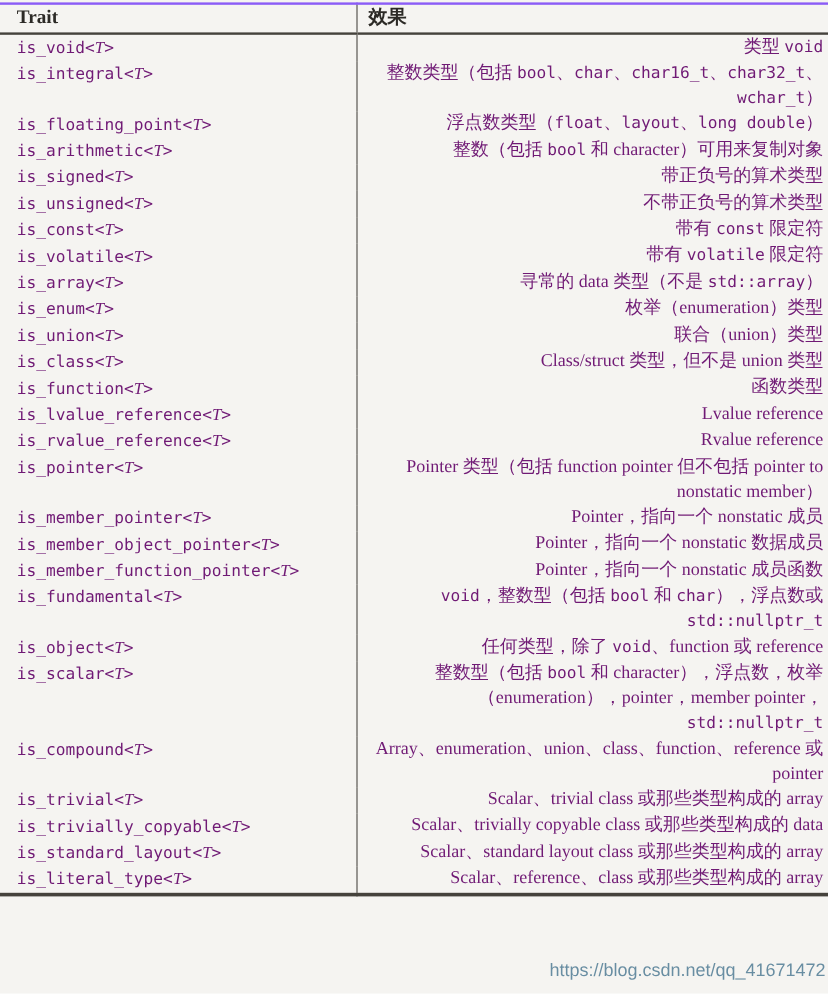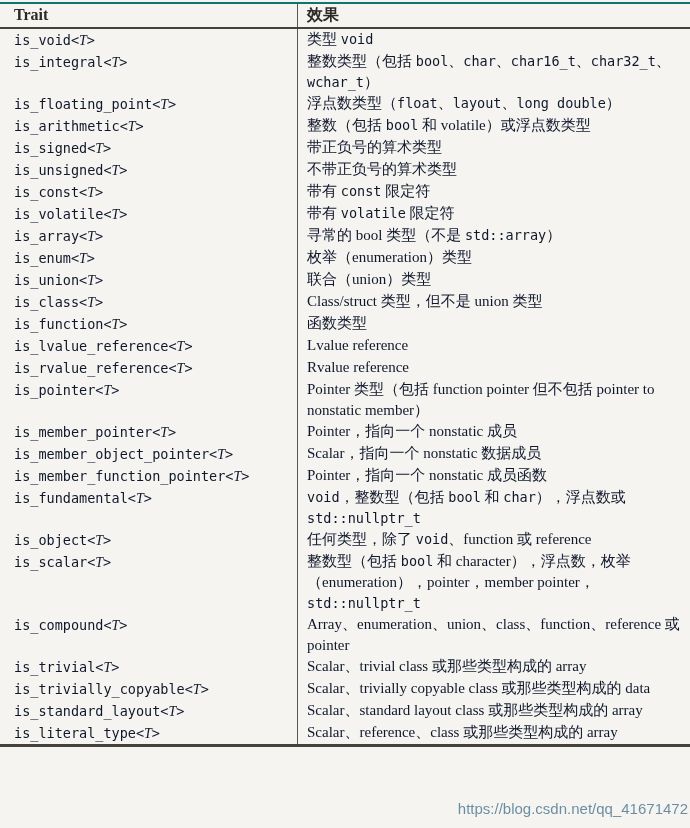--- a/index.html
+++ b/index.html
@@ -9,52 +9,53 @@
     height: 828px;
     background: #f5f4f1;
     overflow: hidden;
     color: #33312c;
     font-family: "Liberation Serif", serif;
   }
   table.traits {
     width: 690px;
     border-collapse: collapse;
     margin-top: 2px;
-    border-top: 2px solid #0f766e;
+    border-top: 2px solid #8b5cf6;
     border-bottom: 3px solid #45423c;
     table-layout: fixed;
   }
   th {
     text-align: left;
     font-weight: bold;
     font-size: 16px;
     line-height: 20px;
     padding: 1px 0 2px 14px;
     border-bottom: 2px solid #45423c;
     color: #2c2a26;
     font-family: "Liberation Serif", serif;
   }
   th.trait-col { width: 283px; border-right: 1px solid #5a5751; }
   th.effect-col { padding-left: 9px; }
   td {
     vertical-align: top;
     line-height: 21px;
     padding: 0;
-    color: #0f172a;
+    color: #701a75;
   }
   td.trait-cell {
     width: 283px;
     padding-left: 14px;
     border-right: 1px solid #5a5751;
     white-space: nowrap;
   }
   td.effect-cell {
     padding-left: 9px;
     padding-right: 4px;
     font-size: 15px;
+    text-align: right;
   }
   .code {
     font-family: "DejaVu Sans Mono", monospace;
     font-size: 13.5px;
   }
   .tparam {
     font-family: "Liberation Serif", serif;
     font-style: italic;
     font-size: 14px;
   }
@@ -93,21 +94,21 @@
     <td class="effect-cell"><span class="txt">整数类型（包括 </span><span class="code">bool</span><span class="txt">、</span><span class="code">char</span><span class="txt">、</span><span class="code">char16_t</span><span class="txt">、</span><span class="code">char32_t</span><span class="txt">、</span><span class="code">wchar_t</span><span class="txt">）</span></td>
   </tr>
 
   <tr>
     <td class="trait-cell"><span class="code">is_floating_point</span><span class="code">&lt;</span><i class="tparam">T</i><span class="code">&gt;</span></td>
     <td class="effect-cell"><span class="txt">浮点数类型（</span><span class="code">float</span><span class="txt">、</span><span class="code">layout</span><span class="txt">、</span><span class="code">long double</span><span class="txt">）</span></td>
   </tr>
 
   <tr>
     <td class="trait-cell"><span class="code">is_arithmetic</span><span class="code">&lt;</span><i class="tparam">T</i><span class="code">&gt;</span></td>
-    <td class="effect-cell"><span class="txt">整数（包括 </span><span class="code">bool</span><span class="txt"> 和 volatile）或浮点数类型</span></td>
+    <td class="effect-cell"><span class="txt">整数（包括 </span><span class="code">bool</span><span class="txt"> 和 character）可用来复制对象</span></td>
   </tr>
 
   <tr>
     <td class="trait-cell"><span class="code">is_signed</span><span class="code">&lt;</span><i class="tparam">T</i><span class="code">&gt;</span></td>
     <td class="effect-cell"><span class="txt">带正负号的算术类型</span></td>
   </tr>
 
   <tr>
     <td class="trait-cell"><span class="code">is_unsigned</span><span class="code">&lt;</span><i class="tparam">T</i><span class="code">&gt;</span></td>
     <td class="effect-cell"><span class="txt">不带正负号的算术类型</span></td>
@@ -118,21 +119,21 @@
     <td class="effect-cell"><span class="txt">带有 </span><span class="code">const</span><span class="txt"> 限定符</span></td>
   </tr>
 
   <tr>
     <td class="trait-cell"><span class="code">is_volatile</span><span class="code">&lt;</span><i class="tparam">T</i><span class="code">&gt;</span></td>
     <td class="effect-cell"><span class="txt">带有 </span><span class="code">volatile</span><span class="txt"> 限定符</span></td>
   </tr>
 
   <tr>
     <td class="trait-cell"><span class="code">is_array</span><span class="code">&lt;</span><i class="tparam">T</i><span class="code">&gt;</span></td>
-    <td class="effect-cell"><span class="txt">寻常的 bool 类型（不是 </span><span class="code">std::array</span><span class="txt">）</span></td>
+    <td class="effect-cell"><span class="txt">寻常的 data 类型（不是 </span><span class="code">std::array</span><span class="txt">）</span></td>
   </tr>
 
   <tr>
     <td class="trait-cell"><span class="code">is_enum</span><span class="code">&lt;</span><i class="tparam">T</i><span class="code">&gt;</span></td>
     <td class="effect-cell"><span class="txt">枚举（enumeration）类型</span></td>
   </tr>
 
   <tr>
     <td class="trait-cell"><span class="code">is_union</span><span class="code">&lt;</span><i class="tparam">T</i><span class="code">&gt;</span></td>
     <td class="effect-cell"><span class="txt">联合（union）类型</span></td>
@@ -164,21 +165,21 @@
     <td class="effect-cell"><span class="txt">Pointer 类型（包括 function pointer 但不包括 pointer to nonstatic member）</span></td>
   </tr>
 
   <tr>
     <td class="trait-cell"><span class="code">is_member_pointer</span><span class="code">&lt;</span><i class="tparam">T</i><span class="code">&gt;</span></td>
     <td class="effect-cell"><span class="txt">Pointer，指向一个 nonstatic 成员</span></td>
   </tr>
 
   <tr>
     <td class="trait-cell"><span class="code">is_member_object_pointer</span><span class="code">&lt;</span><i class="tparam">T</i><span class="code">&gt;</span></td>
-    <td class="effect-cell"><span class="txt">Scalar，指向一个 nonstatic 数据成员</span></td>
+    <td class="effect-cell"><span class="txt">Pointer，指向一个 nonstatic 数据成员</span></td>
   </tr>
 
   <tr>
     <td class="trait-cell"><span class="code">is_member_function_pointer</span><span class="code">&lt;</span><i class="tparam">T</i><span class="code">&gt;</span></td>
     <td class="effect-cell"><span class="txt">Pointer，指向一个 nonstatic 成员函数</span></td>
   </tr>
 
   <tr>
     <td class="trait-cell"><span class="code">is_fundamental</span><span class="code">&lt;</span><i class="tparam">T</i><span class="code">&gt;</span></td>
     <td class="effect-cell"><span class="code">void</span><span class="txt">，整数型（包括 </span><span class="code">bool</span><span class="txt"> 和 </span><span class="code">char</span><span class="txt">），浮点数或</span><span class="code">std::nullptr_t</span></td>

